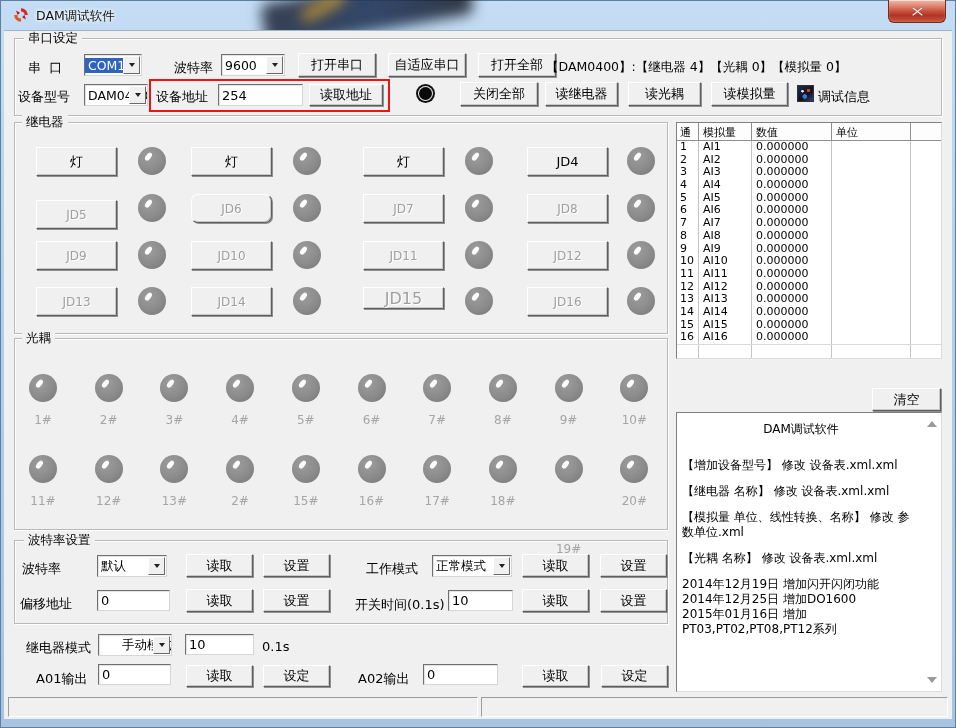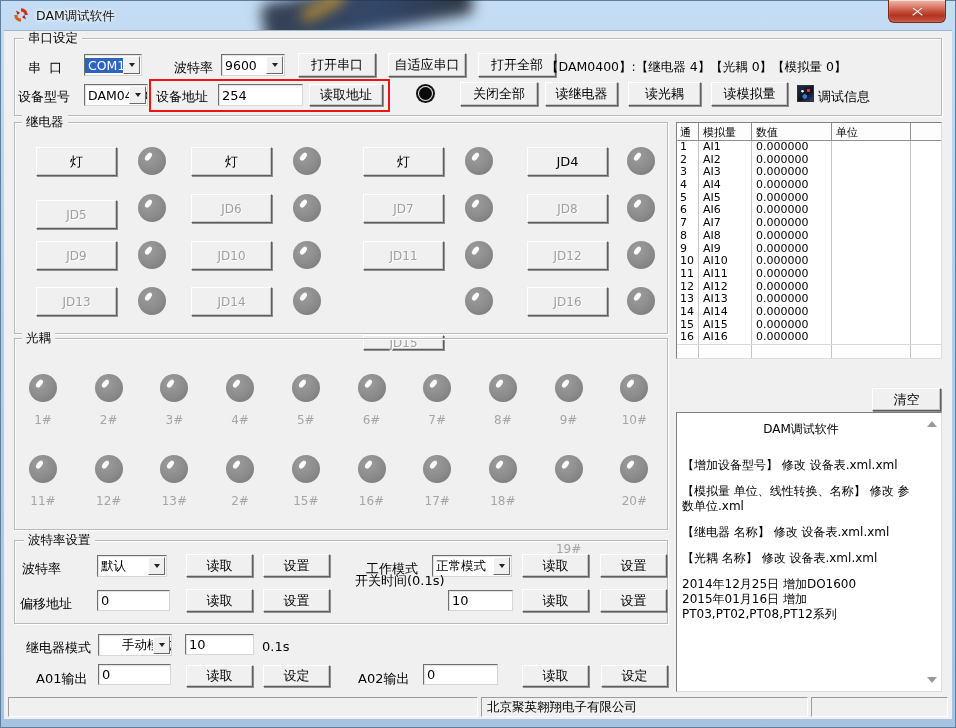--- a/index.html
+++ b/index.html
@@ -164,39 +164,39 @@
       <div class="btn" style="left: 36px; top: 147px; width: 81px; height: 29px; font-size: 13px;">灯</div>
       <div class="led" style="left: 138px; top: 147px;"></div>
       <div class="btn" style="left: 191px; top: 147px; width: 81px; height: 29px; font-size: 13px;">灯</div>
       <div class="led" style="left: 293px; top: 147px;"></div>
       <div class="btn" style="left: 363px; top: 147px; width: 81px; height: 29px; font-size: 13px;">灯</div>
       <div class="led" style="left: 465px; top: 147px;"></div>
       <div class="btn" style="left: 527px; top: 147px; width: 81px; height: 29px; font-size: 13px;">JD4</div>
       <div class="led" style="left: 627px; top: 147px;"></div>
       <div class="btn disabled" style="left: 36px; top: 194px; width: 81px; height: 29px; font-size: 12px; margin-top: 6px;">JD5</div>
       <div class="led" style="left: 138px; top: 194px;"></div>
-      <div class="btn disabled" style="left: 191px; top: 194px; width: 81px; height: 29px; font-size: 12px;">JD6</div>
+      <div class="btn disabled" style="left: 191px; top: 194px; width: 81px; height: 29px; font-size: 12px; border-radius: 7px;">JD6</div>
       <div class="led" style="left: 293px; top: 194px;"></div>
       <div class="btn disabled" style="left: 363px; top: 194px; width: 81px; height: 29px; font-size: 12px;">JD7</div>
       <div class="led" style="left: 465px; top: 194px;"></div>
       <div class="btn disabled" style="left: 527px; top: 194px; width: 81px; height: 29px; font-size: 12px;">JD8</div>
       <div class="led" style="left: 627px; top: 194px;"></div>
       <div class="btn disabled" style="left: 36px; top: 241px; width: 81px; height: 29px; font-size: 12px;">JD9</div>
       <div class="led" style="left: 138px; top: 241px;"></div>
       <div class="btn disabled" style="left: 191px; top: 241px; width: 81px; height: 29px; font-size: 12px;">JD10</div>
       <div class="led" style="left: 293px; top: 241px;"></div>
       <div class="btn disabled" style="left: 363px; top: 241px; width: 81px; height: 29px; font-size: 12px;">JD11</div>
       <div class="led" style="left: 465px; top: 241px;"></div>
       <div class="btn disabled" style="left: 527px; top: 241px; width: 81px; height: 29px; font-size: 12px;">JD12</div>
       <div class="led" style="left: 627px; top: 241px;"></div>
       <div class="btn disabled" style="left: 36px; top: 287px; width: 81px; height: 29px; font-size: 12px;">JD13</div>
       <div class="led" style="left: 138px; top: 287px;"></div>
       <div class="btn disabled" style="left: 191px; top: 287px; width: 81px; height: 29px; font-size: 12px;">JD14</div>
       <div class="led" style="left: 293px; top: 287px;"></div>
-      <div class="btn disabled" style="left: 363px; top: 287px; width: 81px; height: 15px; font-size: 12px; margin-top: 48px;">JD15</div>
+      <div class="btn disabled" style="left: 363px; top: 287px; width: 81px; height: 22px; font-size: 16px;">JD15</div>
       <div class="led" style="left: 465px; top: 287px;"></div>
       <div class="btn disabled" style="left: 527px; top: 287px; width: 81px; height: 29px; font-size: 12px;">JD16</div>
       <div class="led" style="left: 627px; top: 287px;"></div>
     </div>
 
   <div class="group" style="left:14px;top:338px;width:654px;height:192px;"></div>
   <span class="group-label" style="left:22px;top:331px;">光耦</span>
   <div id="opto-cells">
       <div class="led" style="left: 29px; top: 374px;"></div>
       <div class="led-label" style="left: 21px; top: 413px;">1#</div>
@@ -376,23 +376,24 @@
           <div class="t-c c4"></div>
         </div>
       </div>
   </div>
   <div class="btn" style="left:872px;top:388px;width:69px;height:23px;">清空</div>
 
   <div class="info-box">
     <div class="info-content">
         <div class="info-title">DAM调试软件</div>
         <div class="info-para">【增加设备型号】 修改  设备表.xml.xml</div>
+        <div class="info-para">【继电器 名称】 修改  设备表.xml.xml</div>
         <div class="info-para">【模拟量 单位、线性转换、名称】 修改 参数单位.xml</div>
-        <div class="info-para">【继电器 名称】 修改  设备表.xml.xml</div>
         <div class="info-para">【光耦 名称】 修改  设备表.xml.xml</div>
+        <div class="info-tight">2014年12月19日  增加闪开闪闭功能</div>
         <div class="info-tight">2014年12月25日  增加DO1600</div>
         <div class="info-tight">2015年01月16日  增加PT03,PT02,PT08,PT12系列</div>
       </div>
     <div class="sb-arrow sb-up"></div>
     <div class="sb-arrow sb-down"></div>
   </div>
 
   <div class="group" style="left:14px;top:540px;width:654px;height:84px;"></div>
   <span class="group-label" style="left:24px;top:533px;">波特率设置</span>
 
@@ -412,21 +413,21 @@
         <i class="arr"></i>
       </span>
   </div>
   <div class="btn" style="left:522px;top:554px;width:67px;height:23px;">读取</div>
   <div class="btn" style="left:600px;top:554px;width:67px;height:23px;">设置</div>
 
   <span class="lbl" style="left:20px;top:595px;">偏移地址</span>
   <input class="tbox" style="left: 97px; top: 590px; width: 73px; height: 21px;" value="0">
   <div class="btn" style="left:186px;top:589px;width:67px;height:23px;">读取</div>
   <div class="btn" style="left:263px;top:589px;width:67px;height:23px;">设置</div>
-  <span class="lbl" style="left:355px;top:572px;text-align:right;">开关时间(0.1s)</span>
+  <span class="lbl" style="left:355px;top:596px;text-align:right;">开关时间(0.1s)</span>
   <input class="tbox" style="left: 448px; top: 590px; width: 65px; height: 21px;" value="10">
   <div class="btn" style="left:522px;top:589px;width:67px;height:23px;">读取</div>
   <div class="btn" style="left:600px;top:589px;width:67px;height:23px;">设置</div>
 
   <span class="lbl" style="left:26px;top:639px;">继电器模式</span>
   <div class="combo" style="left:98px;top:634px;width:74px;height:22px;padding-left:20px;">
     <span class="ctext">手动模式</span>
     <span class="cbtn">
         <i class="arr"></i>
       </span>
@@ -438,19 +439,16 @@
   <input class="tbox" style="left: 98px; top: 664px; width: 73px; height: 21px;" value="0">
   <div class="btn" style="left:186px;top:665px;width:67px;height:22px;">读取</div>
   <div class="btn" style="left:263px;top:665px;width:67px;height:22px;">设定</div>
   <span class="lbl" style="left:358px;top:670px;">A02输出</span>
   <input class="tbox" style="left: 423px; top: 664px; width: 75px; height: 21px;" value="0">
   <div class="btn" style="left:522px;top:665px;width:67px;height:22px;">读取</div>
   <div class="btn" style="left:601px;top:665px;width:67px;height:22px;">设定</div>
 
   <div class="statusbar">
     <div class="pane" style="width:470px;"></div>
-    <div class="pane" style="width:327px;">
-      <span>北京聚英翱翔电子有限公司</span>
-    </div>
     <div class="pane" style="flex:1;"></div>
   </div>
 
 </div>
 
 </body></html>

